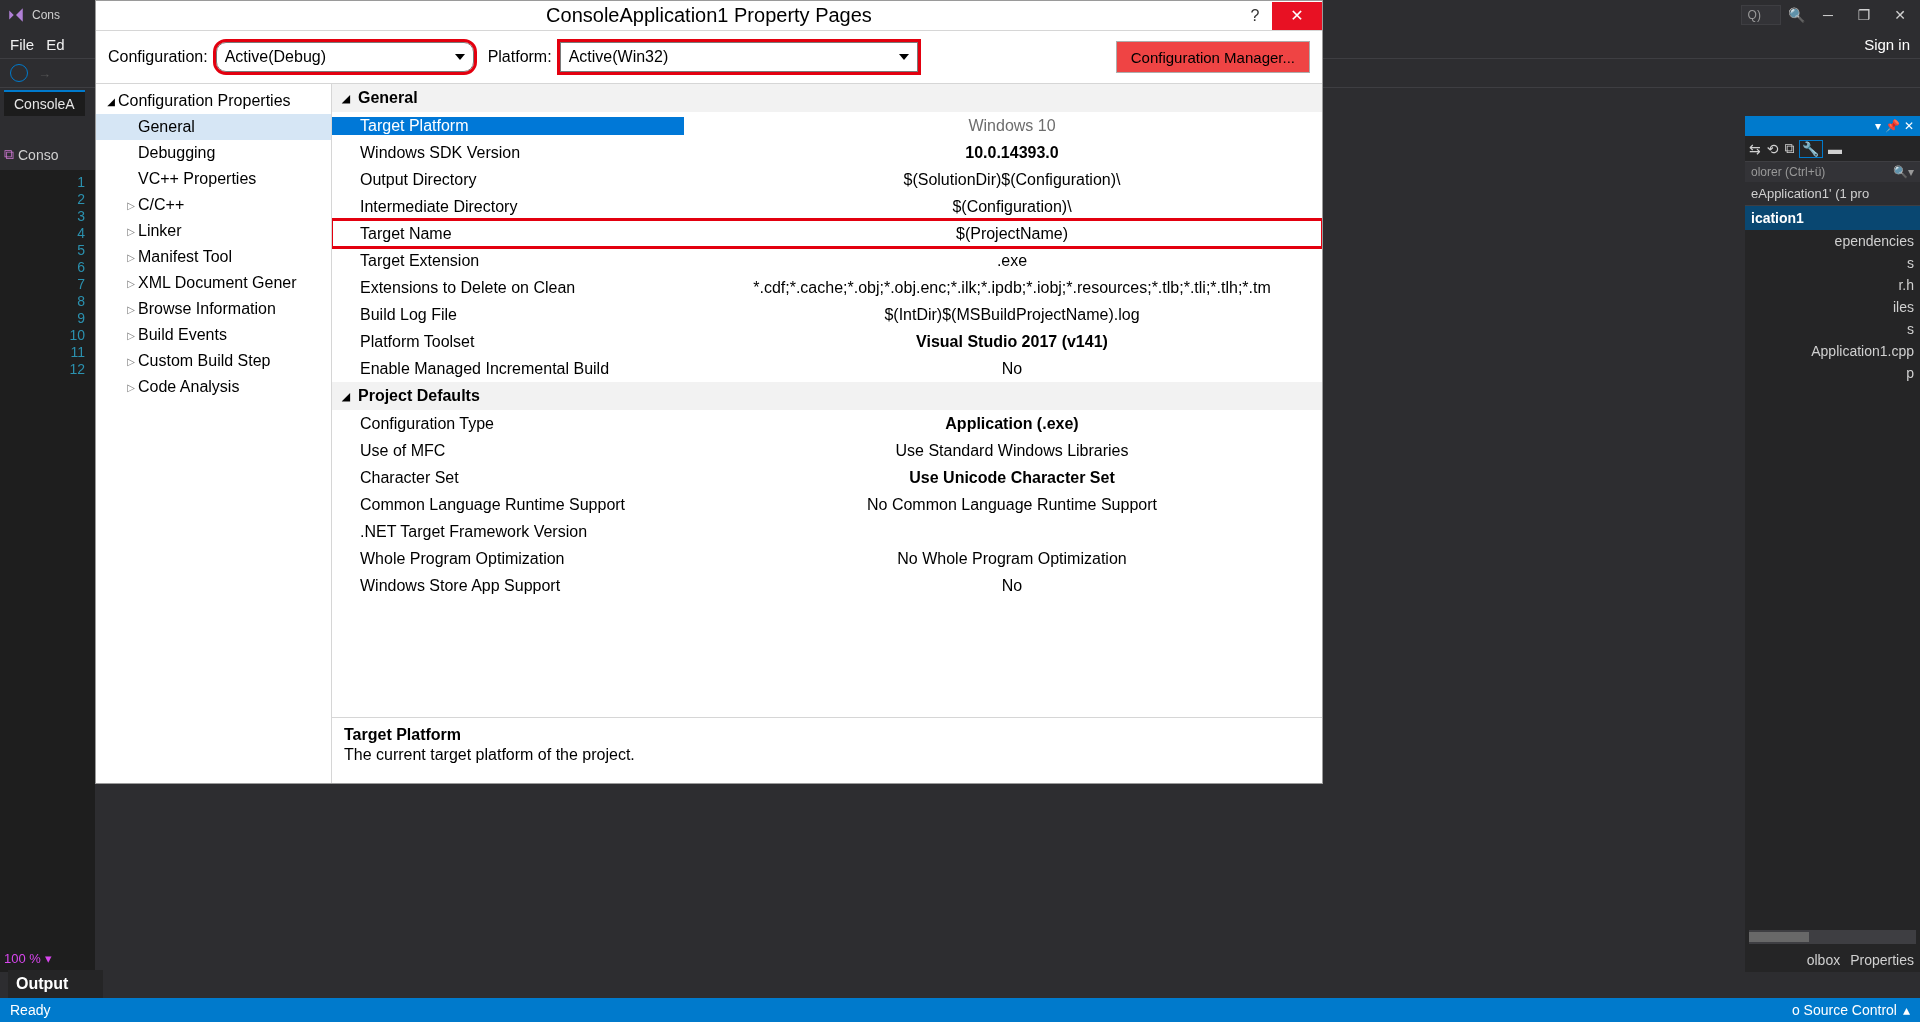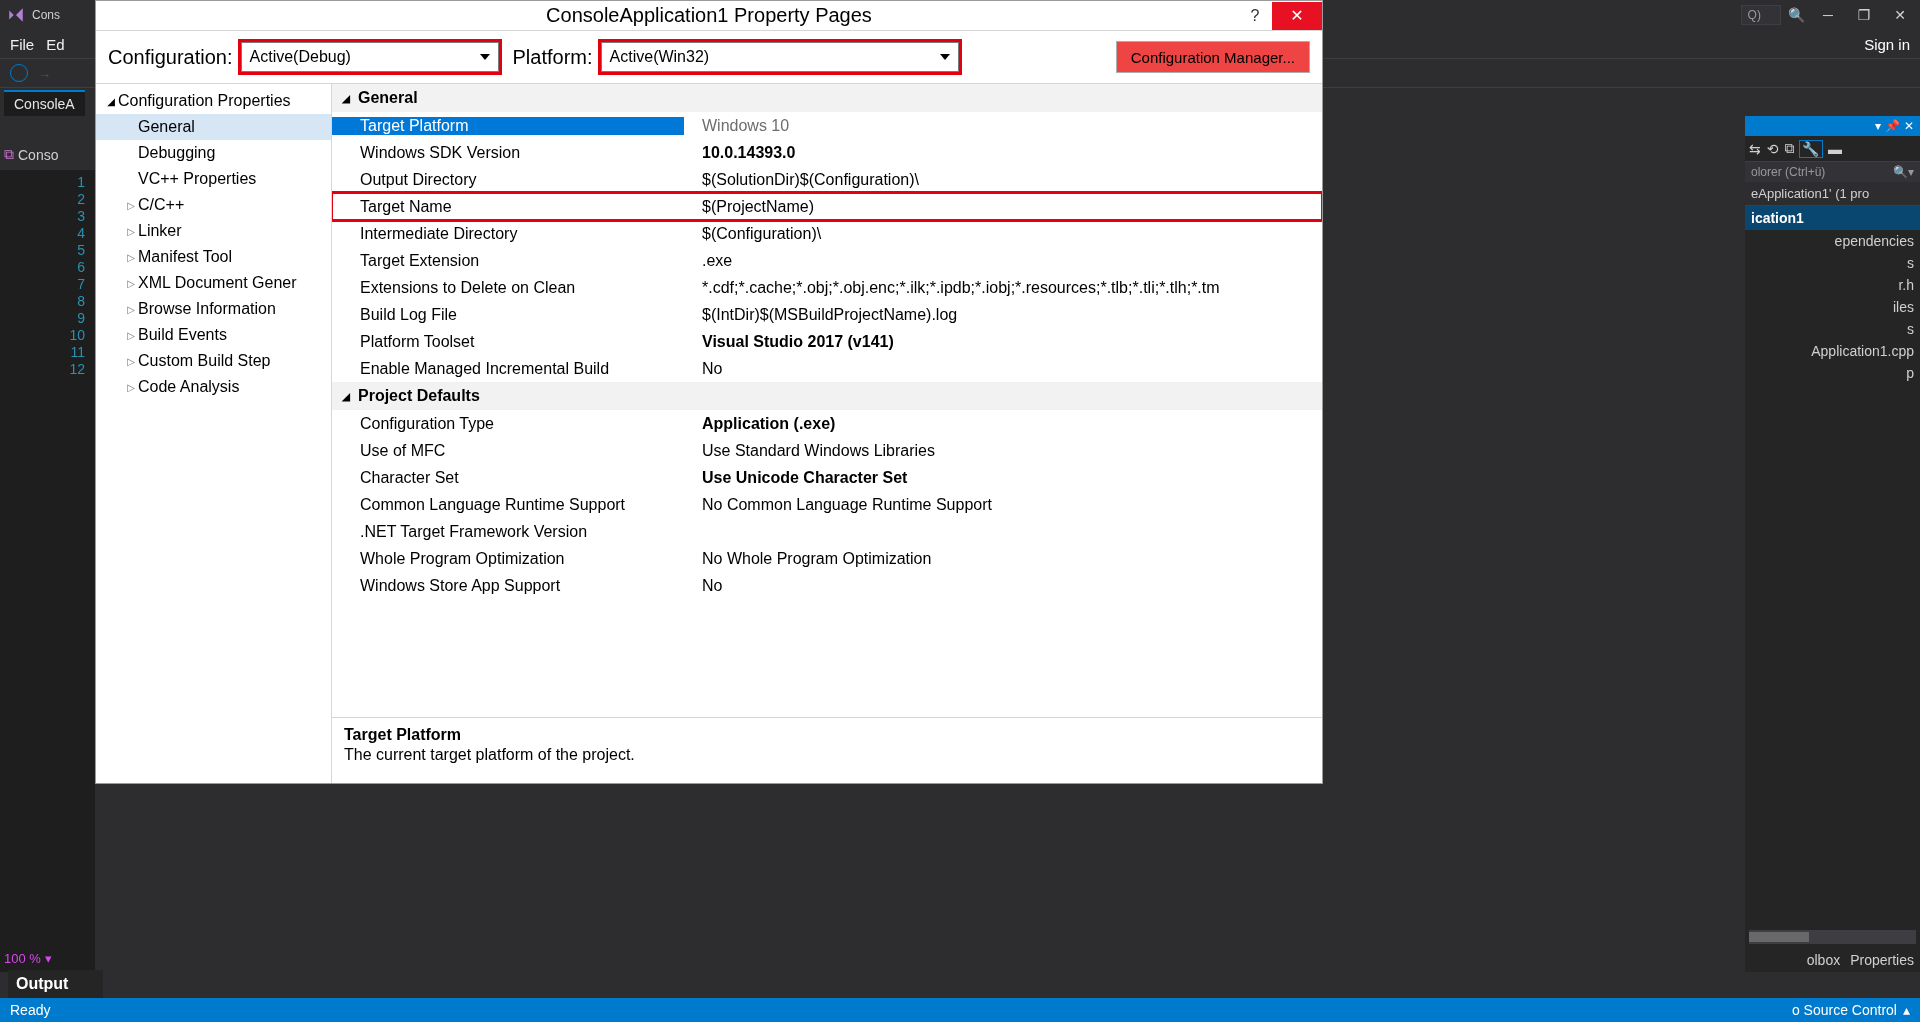--- a/index.html
+++ b/index.html
@@ -37,21 +37,21 @@
 
 
 .dlg { position:absolute; left:95px; top:0; width:1228px; height:784px; background:#fff; color:#000; border:1px solid #9a9a9a; display:flex; flex-direction:column; }
 .dlg-title { height:30px; background:#fff; display:flex; align-items:center; position:relative; border-bottom:1px solid #d6d6d6; }
 .dlg-title .ttl { position:absolute; left:50%; transform:translateX(-50%); font-size:20px; color:#000; }
 .dlg-title .tbtns { margin-left:auto; display:flex; }
 .dlg-title .helpbtn { width:34px; height:28px; display:flex; align-items:center; justify-content:center; font-size:16px; color:#333; }
 .dlg-title .closebtn { width:50px; height:28px; background:#e81123; color:#fff; display:flex; align-items:center; justify-content:center; font-size:16px; }
 
 .dlg-toolbar { height:52px; padding:10px 12px; display:flex; align-items:center; gap:8px; font-size:16px; color:#000; }
-.dlg-toolbar label { font-size:20px; }
+.dlg-toolbar label { font-size:16px; }
 .dlg-toolbar .combo { position:relative; height:30px; border:1px solid #7a7a7a; background:#fff; display:flex; align-items:center; padding:0 26px 0 8px; font-size:16px; }
 .dlg-toolbar .combo::after { content:""; position:absolute; right:8px; top:50%; width:0; height:0; border-left:5px solid transparent; border-right:5px solid transparent; border-top:6px solid #000; transform:translateY(-50%); }
 .dlg-toolbar .ring-red { outline:3px solid #e3000f; outline-offset:0; }
 .dlg-toolbar .cfgmgr { height:32px; border:1px solid #adadad; background:#ef4444; padding:0 14px; font-size:15px; display:flex; align-items:center; }
 
 .dlg-body { flex:1; display:flex; border-top:1px solid #d6d6d6; min-height:0; }
 
 .tree { width:236px; border-right:1px solid #d6d6d6; background:#fff; font-size:16px; padding:4px 0; }
 .tree .tnode { display:flex; align-items:center; height:26px; padding:0 4px 0 8px; white-space:nowrap; }
 .tree .tnode .tw { width:14px; display:inline-flex; justify-content:center; font-size:10px; color:#404040; }
@@ -59,21 +59,21 @@
 .tree .tnode.ind1 { padding-left:28px; }
 .tree .tnode.exp .tw::before { content:"◢"; color:#000; }
 .tree .tnode.col .tw::before { content:"▷"; color:#777; }
 
 .grid-wrap { flex:1; display:flex; flex-direction:column; min-width:0; }
 .grid { flex:1; overflow:hidden; border-bottom:1px solid #d6d6d6; }
 .grid .section { background:#f2f2f2; height:28px; display:flex; align-items:center; font-weight:700; font-size:16px; padding-left:6px; }
 .grid .section .tw { width:16px; display:inline-flex; justify-content:center; font-size:10px; margin-right:4px; }
 .grid .row { height:27px; display:flex; align-items:center; font-size:16px; }
 .grid .row .k { width:352px; padding-left:28px; white-space:nowrap; overflow:hidden; }
-.grid .row .v { flex:1; padding-left:18px; white-space:nowrap; overflow:hidden; }
+.grid .row .v { flex:1; padding-left:18px; white-space:nowrap; overflow:hidden;text-align:center; }
 .grid .row.sel { }
 .grid .row.sel .k { background:#0078d7; color:#fff; }
 .grid .row.sel .v { color:#6d6d6d; }
 .grid .row.bold .v { font-weight:700; }
 .ring-row { outline:3px solid #e3000f; outline-offset:-1px; }
 .desc-pane { height:65px; padding:8px 12px; font-size:16px; color:#000; }
 .desc-pane .dp-title { font-weight:700; margin-bottom:2px; }
 
 .sign-in { font-size:15px; color:#fff; }
 svg { display:block; }
@@ -187,21 +187,21 @@
   <div class="dlg-title">
     <span class="ttl">ConsoleApplication1 Property Pages</span>
     <div class="tbtns">
       <div class="helpbtn">?</div>
       <div class="closebtn">✕</div>
     </div>
   </div>
 
   <div class="dlg-toolbar">
     <label>Configuration:</label>
-    <div class="combo ring-red" style="width:258px;">
+    <div class="combo ring-red" style="width:258px;border-radius:10px;">
       <span>Active(Debug)</span>
     </div>
     <label style="margin-left:6px;">Platform:</label>
     <div class="combo ring-red" style="width:358px;">
       <span>Active(Win32)</span>
     </div>
     <div style="flex:1"></div>
     <div class="cfgmgr">
       <span>Configuration Manager...</span>
     </div>
@@ -273,27 +273,27 @@
             <div class="v">Windows 10</div>
           </div>
           <div class="row bold">
             <div class="k">Windows SDK Version</div>
             <div class="v">10.0.14393.0</div>
           </div>
           <div class="row">
             <div class="k">Output Directory</div>
             <div class="v">$(SolutionDir)$(Configuration)\</div>
           </div>
+          <div class="row">
+            <div class="k">Intermediate Directory</div>
+            <div class="v">$(Configuration)\</div>
+          </div>
           <div class="row ring-row">
             <div class="k">Target Name</div>
             <div class="v">$(ProjectName)</div>
-          </div>
-          <div class="row">
-            <div class="k">Intermediate Directory</div>
-            <div class="v">$(Configuration)\</div>
           </div>
           <div class="row">
             <div class="k">Target Extension</div>
             <div class="v">.exe</div>
           </div>
           <div class="row">
             <div class="k">Extensions to Delete on Clean</div>
             <div class="v">*.cdf;*.cache;*.obj;*.obj.enc;*.ilk;*.ipdb;*.iobj;*.resources;*.tlb;*.tli;*.tlh;*.tm</div>
           </div>
           <div class="row">

